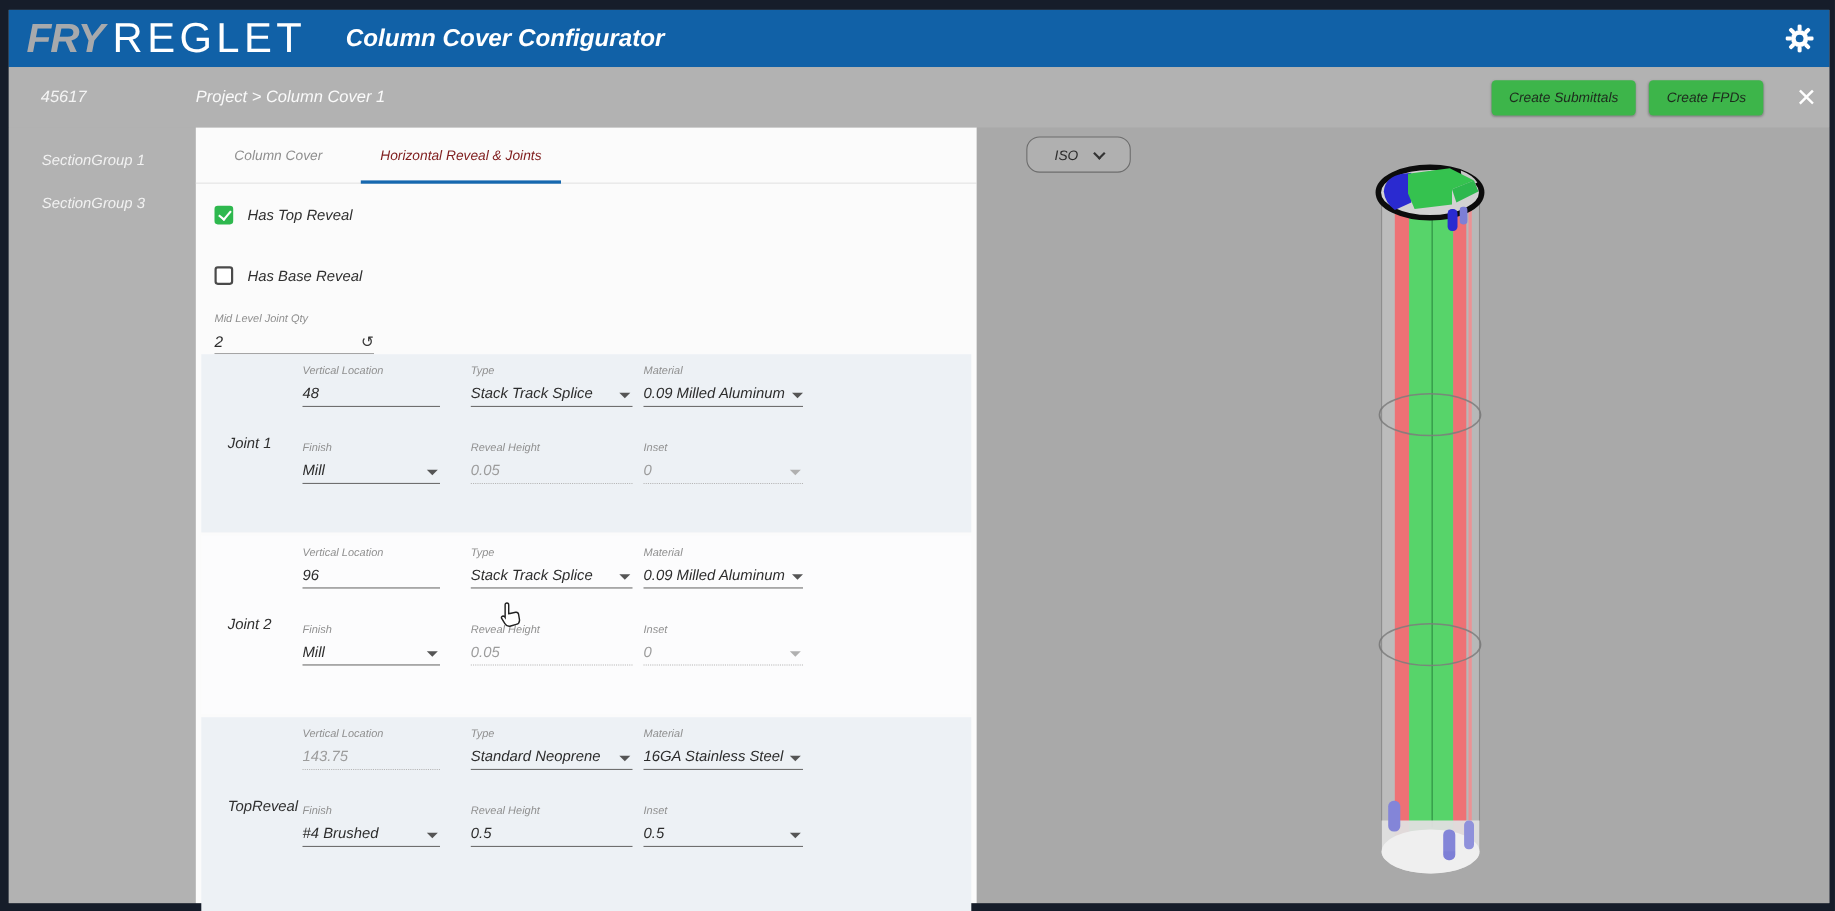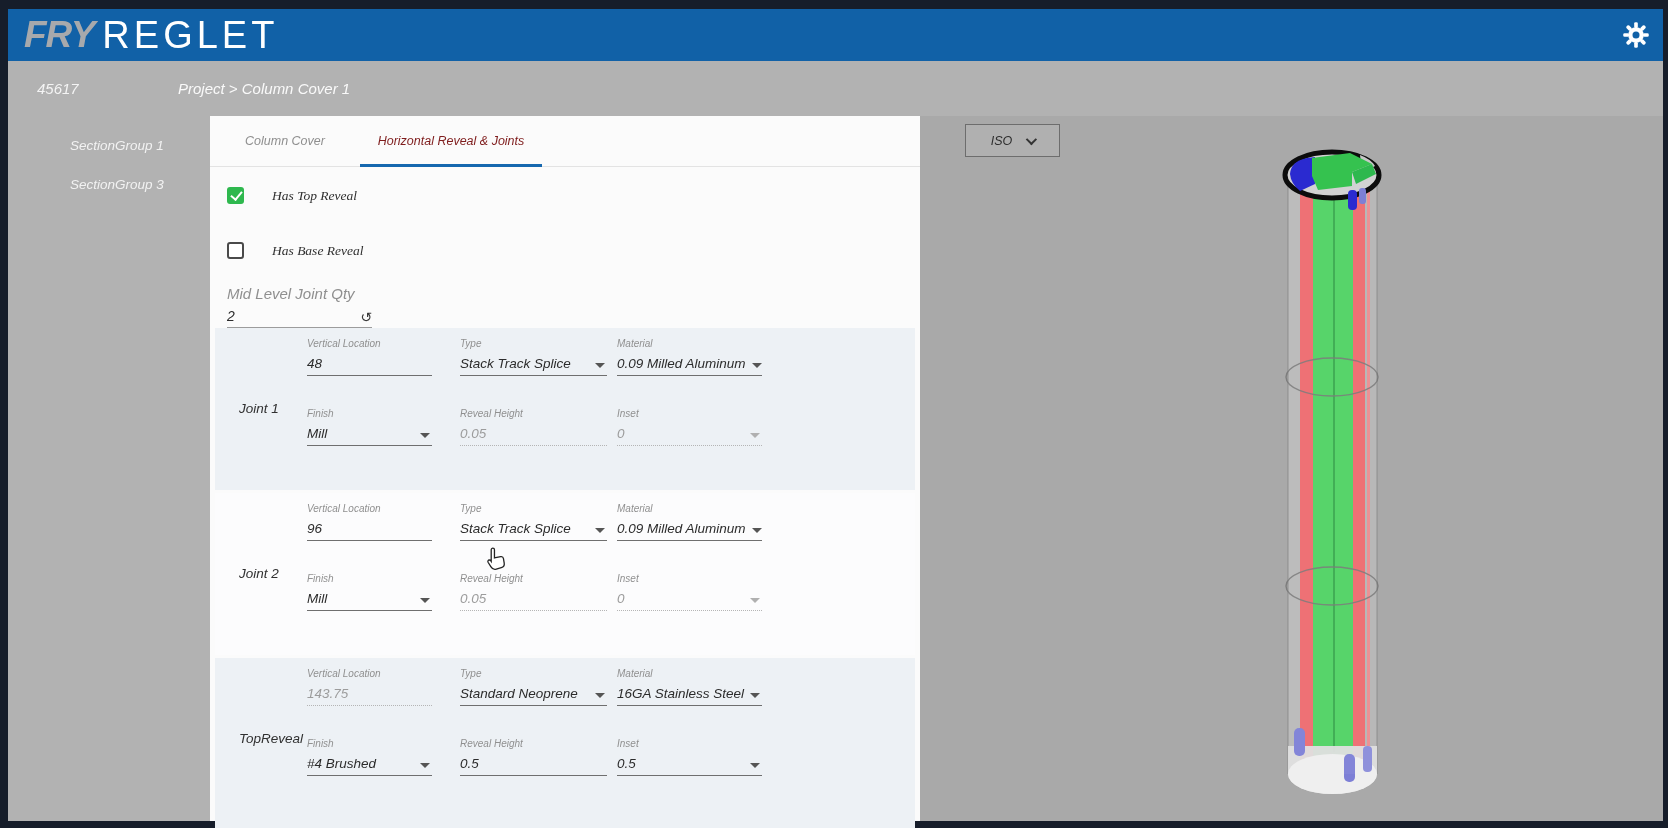--- a/index.html
+++ b/index.html
@@ -25,47 +25,47 @@
   .breadcrumb { position:absolute; left:170px; color:#fafafa; font-size:15px; }
   .sub-actions { position:absolute; right:8px; display:flex; align-items:center; gap:12px; }
   .green-btn { background:#3db54a; border:none; border-radius:4px; color:#1d2b1d;
                font-size:12.5px; font-style:italic; padding:9px 16px; cursor:pointer;
                font-family:"Liberation Sans",sans-serif; box-shadow:0 1px 2px rgba(0,0,0,.25); }
   .close-x { color:#ffffff; font-size:30px; font-style:normal; line-height:1;
              margin-left:14px; cursor:pointer; padding:0 4px; }
 
   
   .content { flex:1; display:flex; min-height:0; }
-  .sidebar { width:170px; background:#b2b2b2; padding-top:10px; flex-shrink:0;margin-left:32px; }
+  .sidebar { width:170px; background:#b2b2b2; padding-top:10px; flex-shrink:0; }
   .sidebar-item { height:39px; line-height:39px; padding-left:30px; color:#f2f2f2;
                   font-size:13.5px; cursor:pointer; }
 
   
   .form-panel { width:710px; background:#fbfbfb; position:relative; flex-shrink:0; }
   .tabs { height:51px; border-bottom:1px solid #e3e3e3; display:flex; }
   .tab { height:100%; display:flex; align-items:center; justify-content:center;
          font-size:12.5px; color:#8f8f8f; cursor:pointer; position:relative; }
   .tab.t1 { width:150px; }
   .tab.t2 { width:182px; color:#7f1d1d; }
   .tab.active::after { content:""; position:absolute; left:0; right:0; bottom:-1px;
                        height:3px; background:#1668af; }
   .form-body { padding:20px 17px 0; }
 
-  .check-row { display:flex; align-items:center; gap:28px; cursor:pointer;font-family:Liberation Serif, serif; }
+  .check-row { display:flex; align-items:center; gap:13px; cursor:pointer; }
   .check-row + .check-row { margin-top:38px; }
   .checkbox { width:17px; height:17px; border-radius:3px; position:relative; flex-shrink:0; }
   .checkbox.checked { background:#2eb84e; }
   .checkbox.checked::after { content:""; position:absolute; left:5.5px; top:2px;
        width:5px; height:9px; border-right:2px solid #fff; border-bottom:2px solid #fff;
        transform:rotate(40deg); }
   .checkbox.unchecked { background:#fff; border:2px solid #4a4a4a; }
   .check-label { font-size:13.5px; color:#2f2f2f; }
 
   .qty-field { margin-top:26px; width:145px; }
-  .small-label { font-size:15px; color:#8f8f8f; }
+  .small-label { font-size:10px; color:#8f8f8f; }
   .qty-line { display:flex; align-items:flex-end; justify-content:space-between;
               border-bottom:1px solid #9c9c9c; padding:4px 0 3px; margin-top:2px; }
   .qty-value { font-size:14px; color:#2c2c2c; }
   .undo-icon { font-family:"DejaVu Sans",sans-serif; font-style:normal; font-size:14px;
                color:#3a3a3a; cursor:pointer; line-height:1; }
 
   .section-title { margin-top:58px; font-size:16.5px; color:#262626; font-weight:bold; }
 
   .group { display:grid; grid-template-columns:92px 153px 157px 152px;
            padding:10px 0 12px; margin:0 -12px 0 -12px; }
@@ -88,35 +88,36 @@
   .field.disabled .fline { border-bottom:1px dotted #b5b5b5; cursor:default; }
   .field.disabled .fvalue { color:#9c9c9c; }
   .field.disabled .caret { border-top-color:#b0b0b0; }
 
   .hand-cursor { position:absolute; left:272px; top:430px; width:26px; height:26px;
                  pointer-events:none; }
 
   
   .viewport { flex:1; background:#a9a9a9; position:relative; overflow:hidden; }
   .view-select { position:absolute; left:45px; top:8px; width:95px; height:33px;
-                 border:1px solid #6d6d6d; border-radius:0; background:rgba(190,190,190,.35);
+                 border:1px solid #6d6d6d; border-radius:12px; background:rgba(190,190,190,.35);
                  display:flex; align-items:center; justify-content:center; gap:14px;
                  font-size:12.5px; color:#2d2d2d; cursor:pointer; }
   .chev { width:8px; height:8px; border-right:2px solid #333; border-bottom:2px solid #333;
           transform:rotate(45deg) translateY(-2px); }
   .model-svg { position:absolute; left:0; top:0; }
 </style>
 </head>
 <body>
 
 <div class="app">
 
   <div class="header">
     <span class="brand-fry">FRY</span>
     <span class="brand-reglet">REGLET</span>
+    <span class="app-title">Column Cover Configurator</span>
     <span class="header-spacer"></span>
     <span class="gear-btn">
       <svg viewBox="0 0 20 20" width="26" height="26">
         <g fill="#ffffff">
           <circle cx="10" cy="10" r="6"></circle>
           <rect x="8.6" y="0.2" width="2.8" height="4.4" rx="1"></rect>
           <rect x="8.6" y="0.2" width="2.8" height="4.4" rx="1" transform="rotate(45 10 10)"></rect>
           <rect x="8.6" y="0.2" width="2.8" height="4.4" rx="1" transform="rotate(90 10 10)"></rect>
           <rect x="8.6" y="0.2" width="2.8" height="4.4" rx="1" transform="rotate(135 10 10)"></rect>
           <rect x="8.6" y="0.2" width="2.8" height="4.4" rx="1" transform="rotate(180 10 10)"></rect>
@@ -125,20 +126,25 @@
           <rect x="8.6" y="0.2" width="2.8" height="4.4" rx="1" transform="rotate(315 10 10)"></rect>
         </g>
         <circle cx="10" cy="10" r="2.7" fill="#1161a7"></circle>
       </svg>
     </span>
   </div>
 
   <div class="subheader">
     <span class="project-number">45617</span>
     <span class="breadcrumb">Project &gt; Column Cover 1</span>
+    <span class="sub-actions">
+      <button class="green-btn">Create Submittals</button>
+      <button class="green-btn">Create FPDs</button>
+      <span class="close-x">×</span>
+    </span>
   </div>
 
   <div class="content">
 
     <div class="sidebar">
       <div class="sidebar-item">SectionGroup 1</div>
       <div class="sidebar-item">SectionGroup 3</div>
     </div>
 
     <div class="form-panel">

